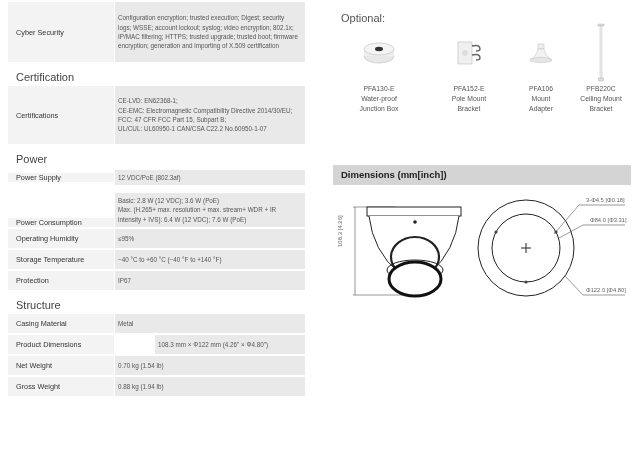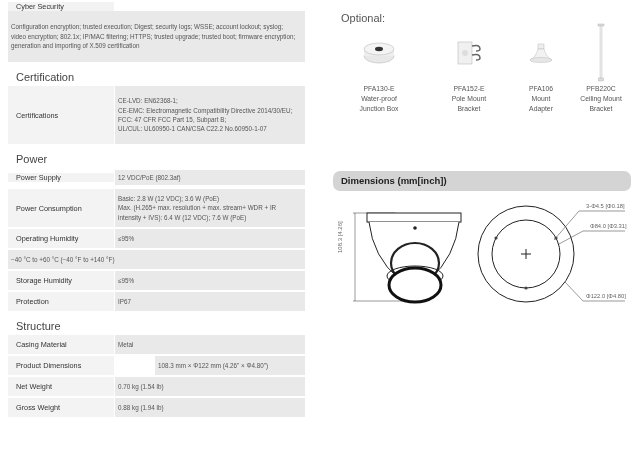--- a/index.html
+++ b/index.html
@@ -20,55 +20,52 @@
   .acc-row { display: flex; position: relative; height: 100px; }
   .acc { position: absolute; text-align: center; font-size: 6.8px; color: #555; line-height: 10px; }
   .acc .img { height: 42px; display: flex; align-items: center; justify-content: center; margin-bottom: 10px; }
   .dims { position: relative; height: 120px; }
 </style>
 </head>
 <body>
 
 <div class="left">
 
-  <div class="row" style="height:60px;margin-top:2px;flex-direction:column;">
+  <div class="row" style="height:60px;margin-top:2px;">
     <div class="lbl">Cyber Security</div>
     <div class="val">Configuration encryption; trusted execution; Digest; security logs; WSSE; account lockout; syslog; video encryption; 802.1x; IP/MAC filtering; HTTPS; trusted upgrade; trusted boot; firmware encryption; generation and importing of X.509 certification</div>
   </div>
 
   <div class="section-title">Certification</div>
   <div class="row" style="height:58px;">
     <div class="lbl">Certifications</div>
     <div class="val" style="white-space:pre-line;">CE-LVD: EN62368-1;
 CE-EMC: Electromagnetic Compatibility Directive 2014/30/EU;
 FCC: 47 CFR FCC Part 15, Subpart B;
 UL/CUL: UL60950-1 CAN/CSA C22.2 No.60950-1-07</div>
   </div>
 
   <div class="section-title">Power</div>
   <div class="row" style="height:19px;align-items:center;">
     <div class="lbl">Power Supply</div>
     <div class="val">12 VDC/PoE (802.3af)</div>
   </div>
-  <div class="row" style="height:38px;">
+  <div class="row" style="height:38px;align-items:flex-end;">
     <div class="lbl">Power Consumption</div>
     <div class="val" style="white-space:pre-line;">Basic: 2.8 W (12 VDC); 3.6 W (PoE)
 Max. (H.265+ max. resolution + max. stream+ WDR + IR intensity + IVS): 6.4 W (12 VDC); 7.6 W (PoE)</div>
   </div>
 
   <div class="row" style="height:19px;">
     <div class="lbl">Operating Humidity</div>
     <div class="val">≤95%</div>
   </div>
   <div class="row" style="height:19px;">
+    <div class="lbl">Storage Temperature</div>
     <div class="val">−40 °C to +60 °C (−40 °F to +140 °F)</div>
-  </div>
-  <div class="row" style="height:19px;">
-    <div class="lbl">Storage Humidity</div>
-    <div class="val">≤95%</div>
   </div>
   <div class="row" style="height:19px;">
     <div class="lbl">Protection</div>
     <div class="val">IP67</div>
   </div>
 
   <div class="section-title">Structure</div>
   <div class="row" style="height:19px;">
     <div class="lbl">Casing Material</div>
     <div class="val">Metal</div>
@@ -140,21 +137,21 @@
           <rect x="5" y="3" width="2" height="52" fill="#eee" stroke="#bbb" stroke-width="0.4"></rect>
           <rect x="3.5" y="55" width="5" height="3" fill="#ddd" stroke="#aaa" stroke-width="0.4"></rect>
         </svg>
       </div>
       <div>PFB220C</div>
       <div>Ceiling Mount</div>
       <div>Bracket</div>
     </div>
   </div>
 
-  <div class="hdr-bar" style="margin-top:21px;border-radius:7px;">Dimensions (mm[inch])</div>
+  <div class="hdr-bar" style="margin-top:15px;">Dimensions (mm[inch])</div>
 
   <div class="dims">
 
     <svg style="position:absolute;left:2px;top:8px;" width="128" height="118" viewBox="0 0 128 118">
       <line x1="18" y1="14" x2="60" y2="14" stroke="#555" stroke-width="0.6"></line>
       <line x1="18" y1="102" x2="80" y2="102" stroke="#555" stroke-width="0.6"></line>
       <line x1="20" y1="14" x2="20" y2="102" stroke="#555" stroke-width="0.6"></line>
       <rect x="32" y="14" width="94" height="9" fill="#fff" stroke="#222" stroke-width="1"></rect>
       <path d="M34 23 Q38 58 64 80 L95 80 Q120 58 124 23" fill="#fff" stroke="#222" stroke-width="1"></path>
       <circle cx="80" cy="29" r="1.8" fill="#222"></circle>

